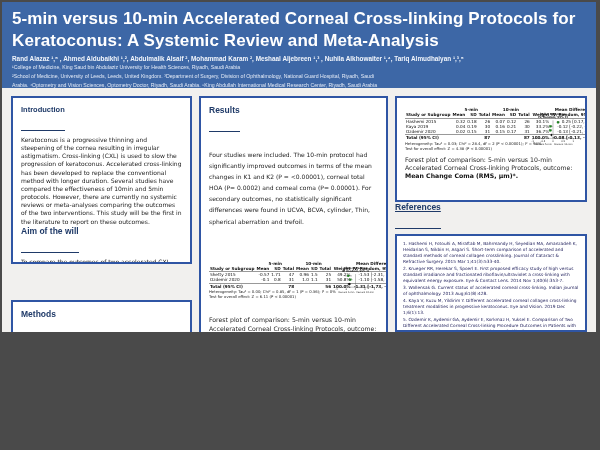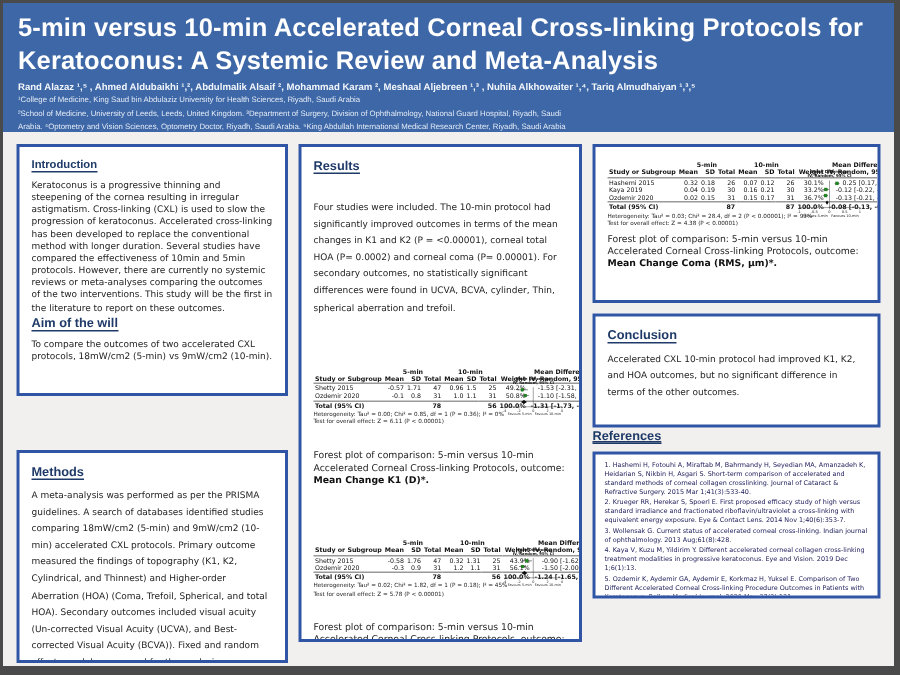--- a/index.html
+++ b/index.html
@@ -2,34 +2,34 @@
 <html style="--c_header: #3d67a6; --c_border: #2f55a4; --c_heading: #1f3a68; --c_link: #2525c8; --c_marker: #1e8c1e;"><head>
 <meta charset="utf-8">
 <style>
   :root{
     --c_header:#3d67a6; --c_border:#2f55a4; --c_heading:#1f3a68;
     --c_link:#2525c8; --c_marker:#1e8c1e; --c_frame:#4a4a4a; --c_page:#f1f0ee;
   }
   *{box-sizing:border-box;}
   html,body{margin:0;padding:0;}
   body{width:600px;height:450px;background:var(--c_frame);font-family:"Liberation Sans",sans-serif;overflow:hidden;position:relative;}
-  .poster{position:absolute;left:2px;top:2px;width:594px;height:442px;background:var(--c_page);overflow:hidden;}
+  .poster{position:absolute;left:2px;top:2px;width:594px;height:330px;background:var(--c_page);overflow:hidden;}
   
   .hdr{background:var(--c_header);color:#fff;padding:6px 12px 4px 10px;height:86px;}
   .hdr h1{margin:0;font-size:17px;line-height:1.28;font-weight:bold;letter-spacing:.1px;}
   .authors{margin-top:3px;font-size:6.4px;font-weight:bold;color:#f2f6fc;}
   .affil{font-size:5.2px;line-height:1.55;color:#e4ebf7;margin-top:1px;}
   
   .cols{display:flex;gap:7px;padding:8px 9px 0 9px;}
   .col{display:flex;flex-direction:column;}
   .col.l{width:188px;}
   .col.m{width:189px;}
   .col.r{width:192px;}
   .box{background:#fff;border:2px solid var(--c_border);padding:7px 8px;overflow:hidden;}
-  h2.sec{color:var(--c_heading);font-size:8.5px;font-weight:bold;margin:0 0 5px 0;display:inline-block;border-bottom:1.6px solid var(--c_heading);padding-bottom:0;align-self:flex-start;}
+  h2.sec{color:var(--c_heading);font-size:8.5px;font-weight:bold;margin:0 0 5px 0;display:inline-block;border-bottom:1.6px solid var(--c_heading);padding-bottom:16px;align-self:flex-start;}
   h2.small{font-size:7.5px;}
   .body-txt{font-family:"DejaVu Sans",sans-serif;font-size:6px;color:#1d1d1d;line-height:1.36;margin:0;}
   .spaced{line-height:1.85;}
   .box-intro{height:168px;}
   .box-methods{height:142px;margin-top:36px;justify-content:space-between;}
   .aim-head{margin-top:9px;font-size:9px;}
   .box-results{height:332px;gap:12px;}
   .box-coma{height:106px;}
   .box-conclusion{height:76px;margin-top:7px;}
   .refs-head{margin:5px 0 2px 2px;text-decoration:underline;}
@@ -359,24 +359,20 @@
               <rect x="27.46" y="17.2" width="2.6" height="2.6" class="sq"></rect>
               <line x1="26.330000000000002" y1="23.900000000000002" x2="30.65" y2="23.900000000000002" class="cil"></line>
               <rect x="27.189999999999998" y="22.6" width="2.6" height="2.6" class="sq"></rect>
               <polygon class="dm" points="28.49,30.1 29.84,28.200000000000003 31.189999999999998,30.1 29.84,32"></polygon>
               <text x="30.5" y="42.8" class="fv" text-anchor="end">Favours 5-min</text>
               <text x="33.5" y="42.8" class="fv" text-anchor="start">Favours 10-min</text>
             </svg>
           </div>
         <div class="fp-caption"><span>Forest plot of comparison: 5-min versus 10-min Accelerated Corneal Cross-linking Protocols, outcome: </span><b>Mean Change Coma (RMS, μm)*.</b></div>
       </div>
-      <div class="box box-conclusion col">
-        <h2 class="sec">Conclusion</h2>
-        <p class="body-txt spaced">Accelerated CXL 10-min protocol had improved K1, K2, and HOA outcomes, but no significant difference in terms of the other outcomes.</p>
-      </div>
       <h2 class="sec refs-head">References</h2>
       <div class="box box-refs">
           <div class="ref-line">1. Hashemi H, Fotouhi A, Miraftab M, Bahrmandy H, Seyedian MA, Amanzadeh K, Heidarian S, Nikbin H, Asgari S. Short-term comparison of accelerated and standard methods of corneal collagen crosslinking. Journal of Cataract &amp; Refractive Surgery. 2015 Mar 1;41(3):533-40.</div>
           <div class="ref-line">2. Krueger RR, Herekar S, Spoerl E. First proposed efficacy study of high versus standard irradiance and fractionated riboflavin/ultraviolet a cross-linking with equivalent energy exposure. Eye &amp; Contact Lens. 2014 Nov 1;40(6):353-7.</div>
           <div class="ref-line">3. Wollensak G. Current status of accelerated corneal cross-linking. Indian journal of ophthalmology. 2013 Aug;61(8):428.</div>
           <div class="ref-line">4. Kaya V, Kuzu M, Yildirim Y. Different accelerated corneal collagen cross-linking treatment modalities in progressive keratoconus. Eye and Vision. 2019 Dec 1;6(1):13.</div>
           <div class="ref-line">5. Ozdemir K, Aydemir GA, Aydemir E, Korkmaz H, Yuksel E. Comparison of Two Different Accelerated Corneal Cross-linking Procedure Outcomes in Patients with Keratoconus. Balkan Medical Journal. 2020 May;37(3):131.</div>
         </div>
     </div>
 

